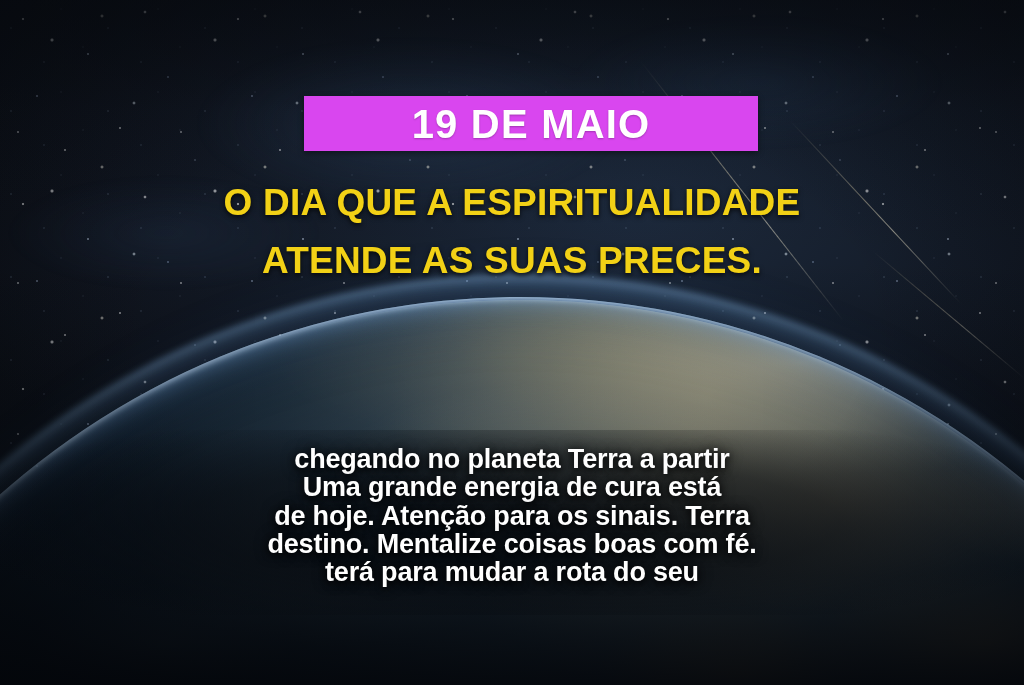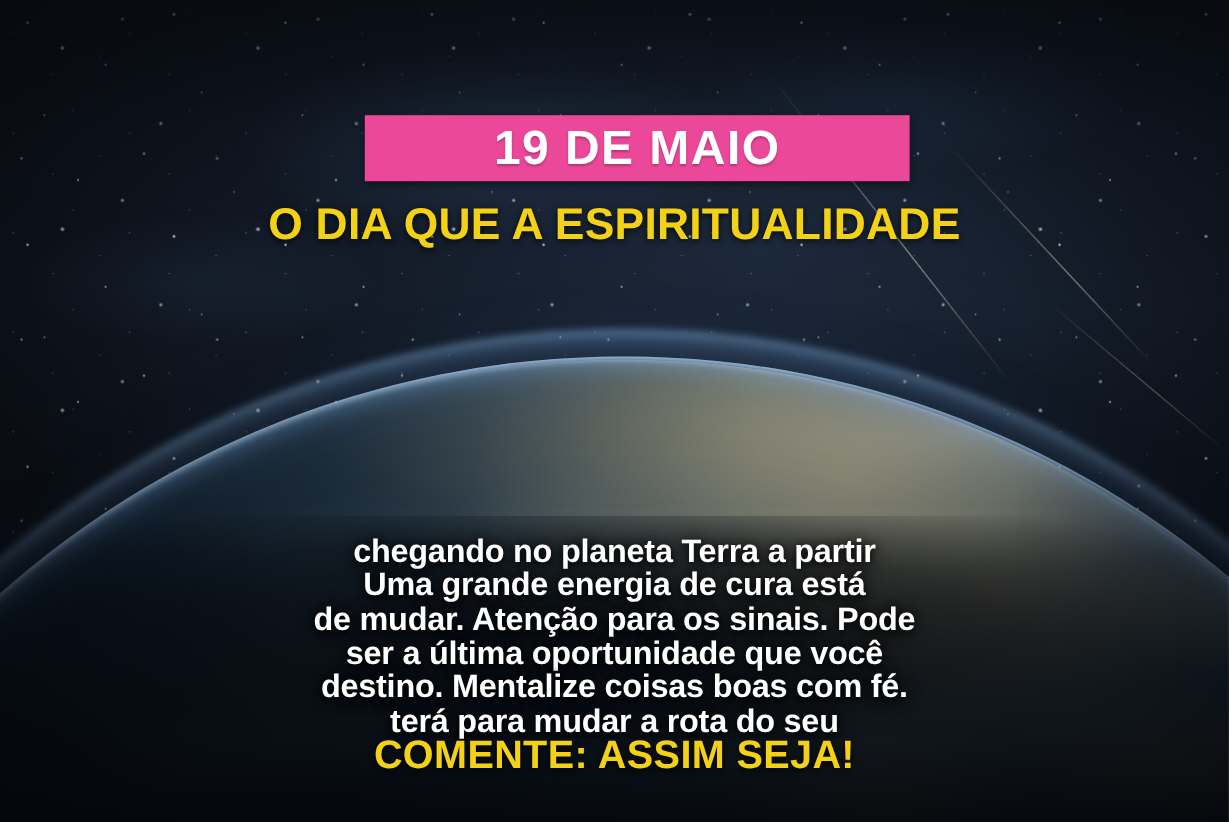--- a/index.html
+++ b/index.html
@@ -173,21 +173,21 @@
     position: absolute;
     inset: 0;
   }
 
   .date-banner {
     position: absolute;
     left: 304px;
     top: 96px;
     width: 454px;
     height: 55px;
-    background: #ec4899;
+    background: #d946ef;
     display: flex;
     align-items: center;
     justify-content: center;
     box-shadow: 0 2px 6px rgba(0,0,0,0.45);
   }
   .date-banner-text {
     color: #FFFFFF;
     font-size: 40px;
     font-weight: 700;
     letter-spacing: 1.2px;
@@ -202,21 +202,21 @@
     right: 0;
     top: 166px;
     text-align: center;
     color: #F2D116;
     font-size: 37px;
     font-weight: 700;
     line-height: 1.14;
     letter-spacing: 0.2px;
     text-shadow: 0 2px 5px rgba(0,0,0,0.75);
   }
-  .headline .ln { display: block; }
+  .headline .ln { display: block; margin-top: 16px; }
 
   .body-copy {
     position: absolute;
     left: 50px;
     right: 50px;
     top: 445px;
     text-align: center;
     color: #FFFFFF;
     font-size: 27px;
     font-weight: 700;
@@ -268,29 +268,26 @@
   <div class="text-scrim"></div>
 
   <div class="content">
 
     <div class="date-banner">
       <span class="date-banner-text">19 DE MAIO</span>
     </div>
 
     <div class="headline">
       <span class="ln">O DIA QUE A ESPIRITUALIDADE</span>
+      <span class="ln">ATENDE AS SUAS PRECES.</span>
     </div>
 
     <div class="body-copy">
       <span class="ln">chegando no planeta Terra a partir</span>
       <span class="ln">Uma grande energia de cura está</span>
-      <span class="ln">de mudar. Atenção para os sinais. Pode</span>
-      <span class="ln">ser a última oportunidade que você</span>
+      <span class="ln">de hoje. Atenção para os sinais. Terra</span>
       <span class="ln">destino. Mentalize coisas boas com fé.</span>
       <span class="ln">terá para mudar a rota do seu</span>
     </div>
 
-    <div class="cta">
-      <span>COMENTE: ASSIM SEJA!</span>
-    </div>
 
   </div>
 </div>
 
 </body></html>

